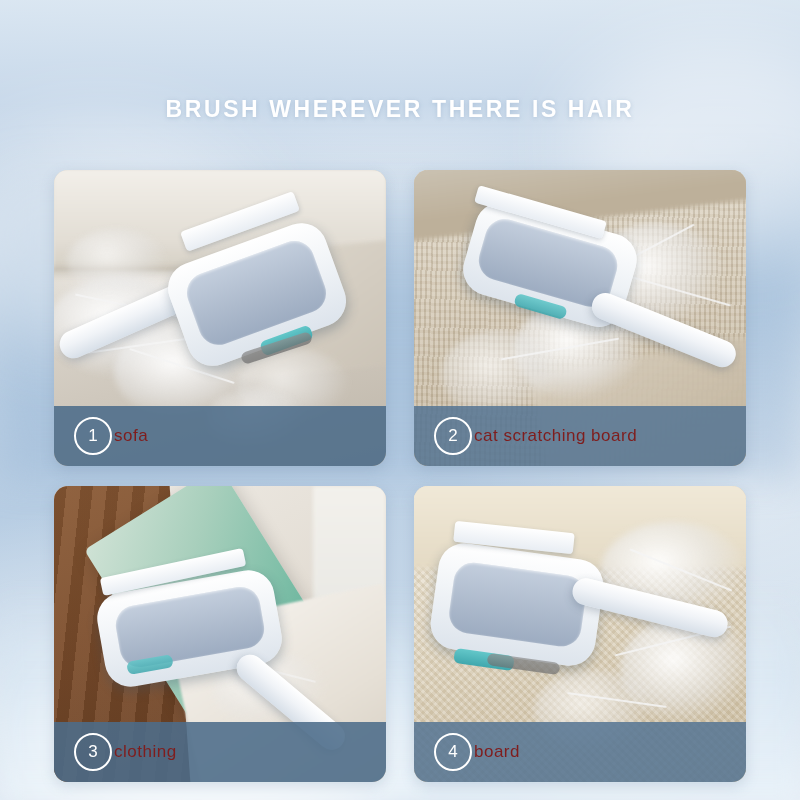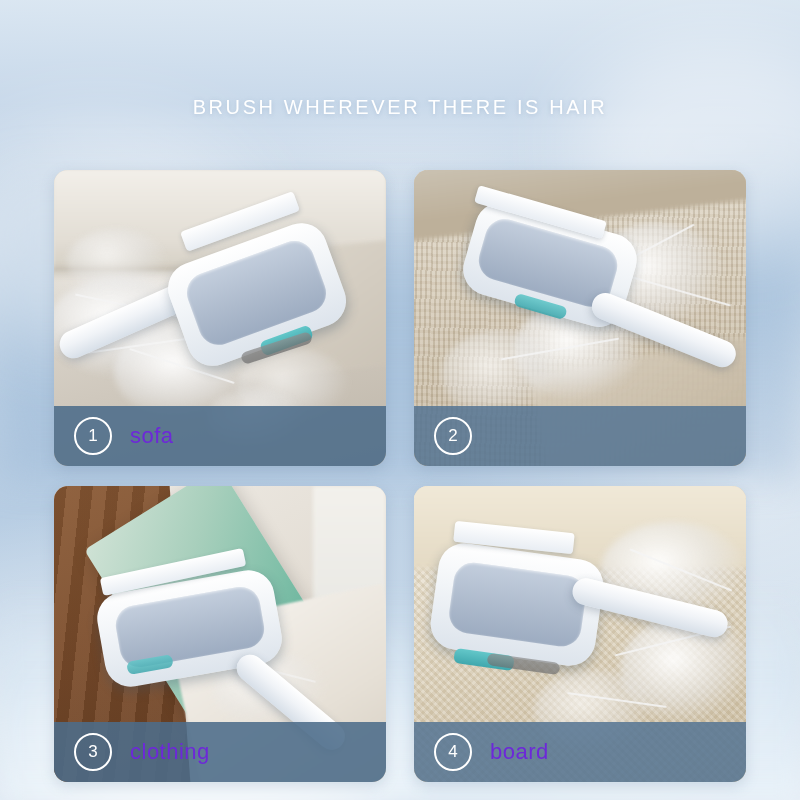--- a/index.html
+++ b/index.html
@@ -62,23 +62,23 @@
   .bg-blob.b3 { left: 40px; bottom: -40px; width: 360px; height: 200px; background: rgba(255,255,255,0.6); }
   .bg-blob.b4 { right: 30px; bottom: 30px; width: 300px; height: 180px; background: rgba(255,255,255,0.35); }
 
   .headline {
     position: absolute;
     top: 96px;
     left: 0;
     right: 0;
     text-align: center;
     color: #ffffff;
-    font-size: 20px;
+    font-size: 23px;
     letter-spacing: 2.6px;
-    font-weight: 400;
+    font-weight: 700;
     text-shadow: 0 1px 4px rgba(120,150,180,0.35);
     white-space: nowrap;
   }
 
   .grid {
     position: absolute;
     top: 170px;
     left: 54px;
     width: 692px;
     display: grid;
@@ -282,23 +282,23 @@
     border-radius: 50%;
     border: 2px solid #ffffff;
     color: #ffffff;
     font-size: 17px;
     display: flex;
     align-items: center;
     justify-content: center;
     flex: 0 0 auto;
   }
   .caption-text {
-    margin-left: 18px;
-    color: #6d28d9;
-    font-size: 22px;
+    margin-left: 2px;
+    color: #7f1d1d;
+    font-size: 17px;
     letter-spacing: 0.5px;
     white-space: nowrap;
     overflow: hidden;
     text-overflow: ellipsis;
   }
 </style>
 </head>
 <body>
 
 <div class="poster">
@@ -363,20 +363,21 @@
         <div class="brush" style="left:0;top:0;width:100%;height:100%;">
           <div class="head" style="left:16%;top:16%;width:50%;height:32%;transform:rotate(16deg);"></div>
           <div class="pad" style="left:20%;top:21%;width:41%;height:21%;transform:rotate(16deg);"></div>
           <div class="blade" style="left:18%;top:11%;width:40%;height:6%;transform:rotate(16deg);"></div>
           <div class="handle" style="left:54%;top:40%;width:46%;height:9%;transform:rotate(22deg);transform-origin:left center;"></div>
           <div class="teal" style="left:30%;top:44%;width:16%;height:4.5%;transform:rotate(16deg);opacity:.9;"></div>
         </div>
       </div>
       <div class="caption-bar light">
         <div class="step-badge">2</div>
+        <div class="caption-text">cat scratching board</div>
       </div>
     </div>
 
     <div class="card">
       <div class="photo photo-clothing">
         <div class="cloth-window"></div>
         <div class="cloth-brown"></div>
         <div class="cloth-green"></div>
         <div class="cloth-white"></div>
 

